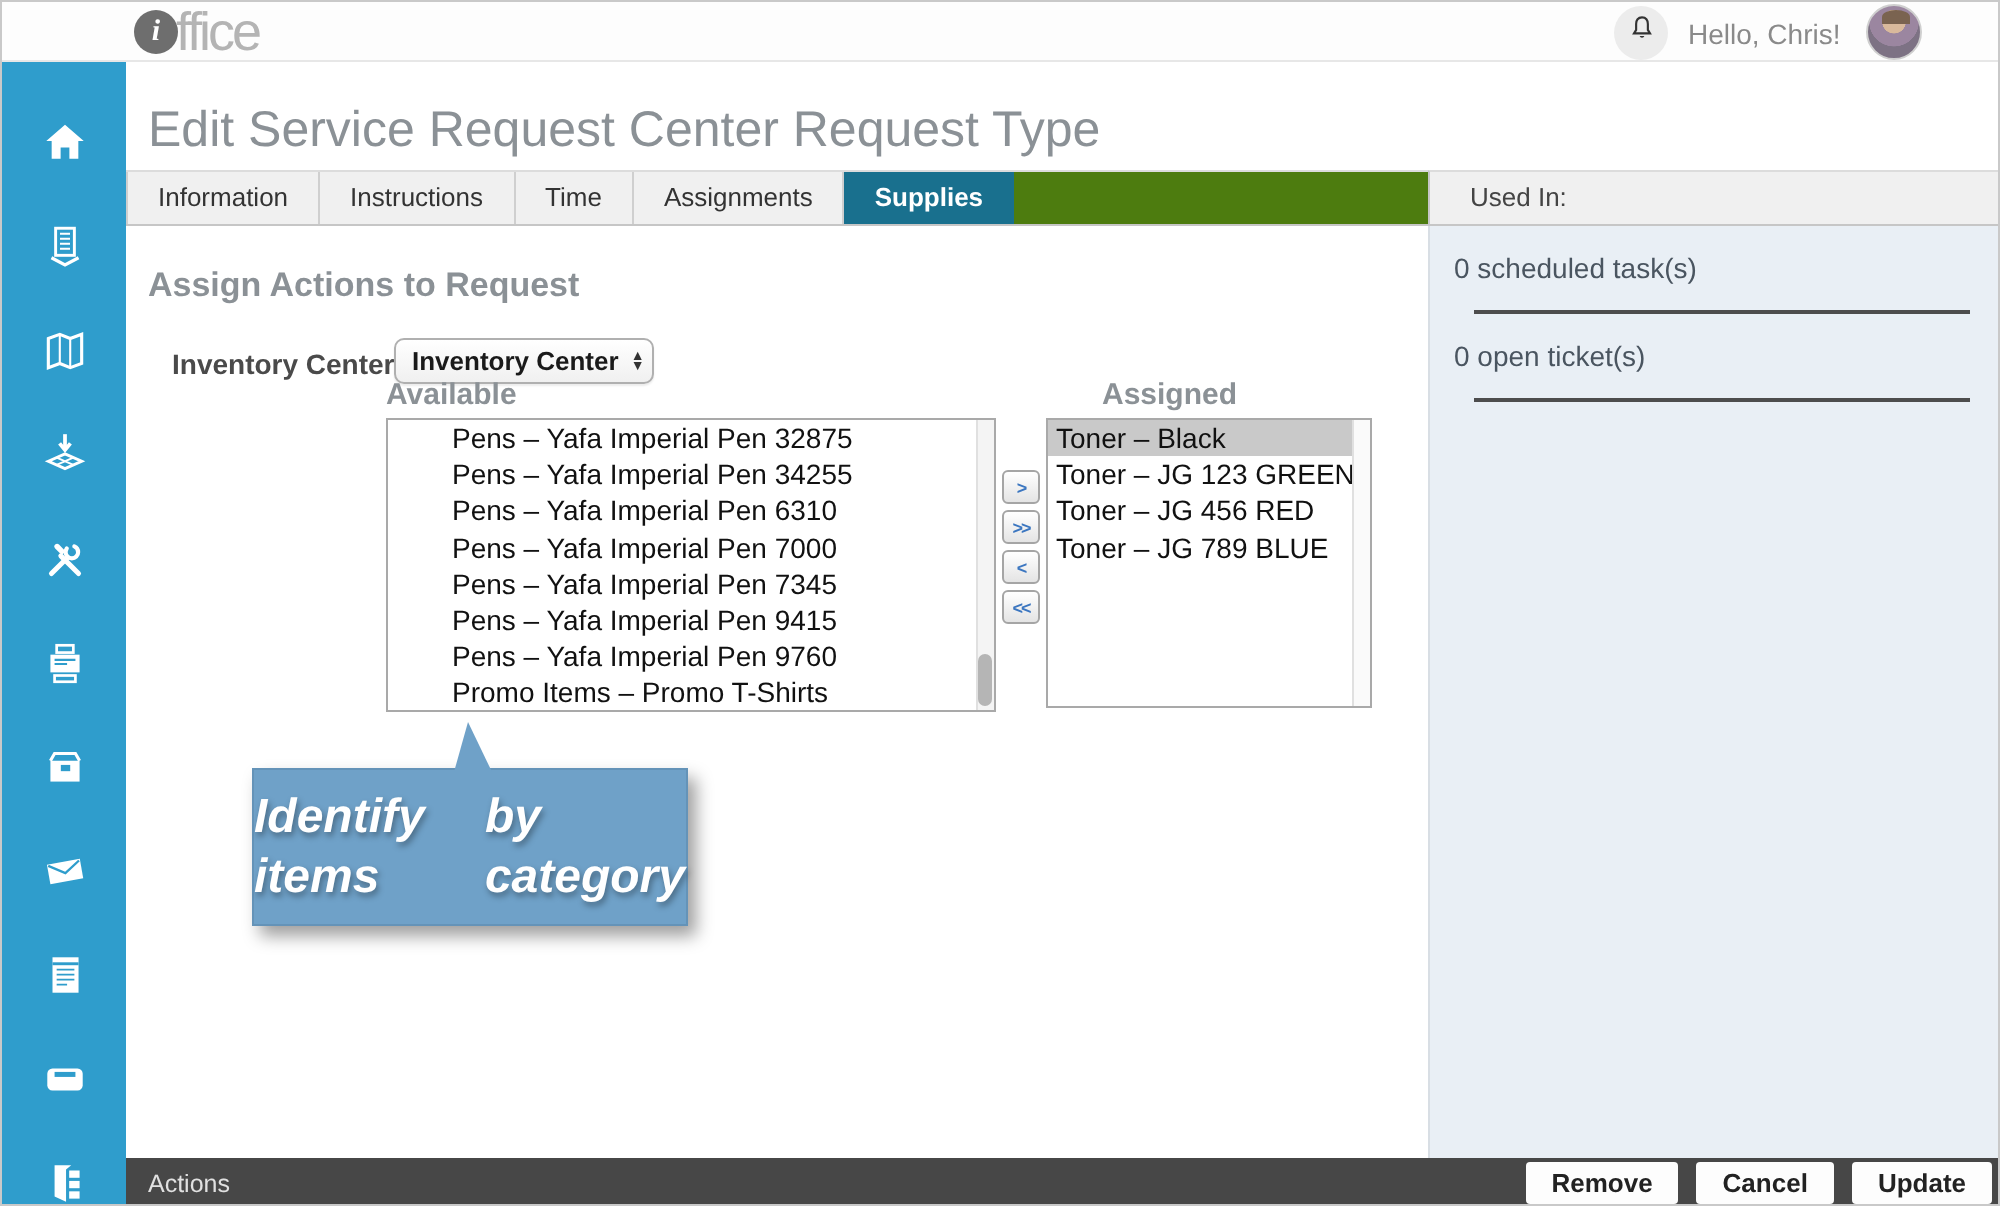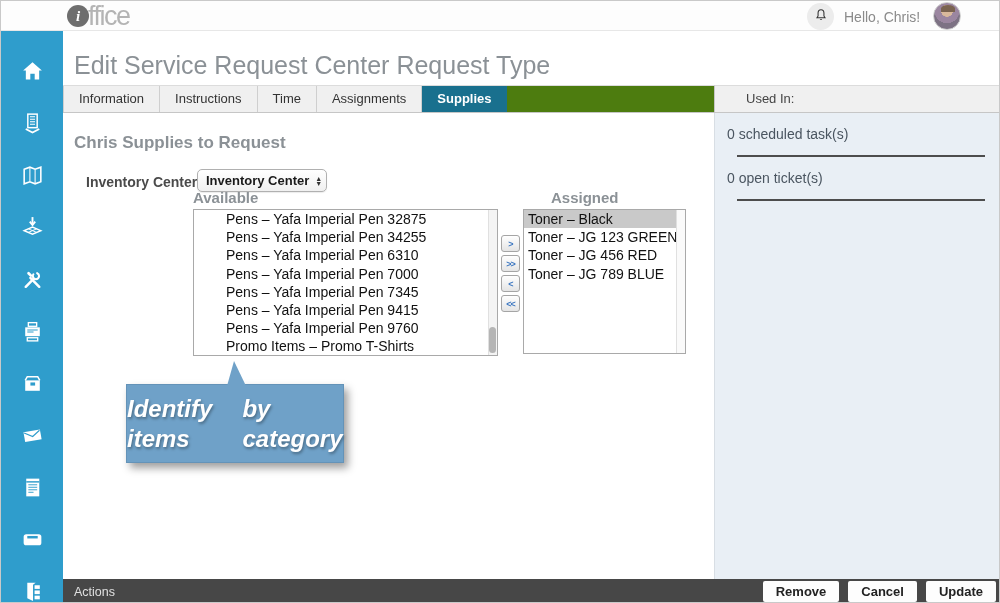--- a/index.html
+++ b/index.html
@@ -26,21 +26,21 @@
   
   .page-title { position:absolute; left:73px; top:50px; font-size:25px; color:#8b9196; font-weight:400; }
 
   
   .tabbar { position:absolute; left:62px; top:84px; width:651px; height:28px; background:#4d7c0f; border-top:1px solid #dcdcdc; border-bottom:1px solid #c6c6c6; display:flex; }
   .tab { padding:0 15px; line-height:26px; font-size:13px; color:#333; border-right:1px solid #cfcfcf; cursor:pointer; background:#f0f0f0; }
   .tab:first-child { border-left:1px solid #cfcfcf; }
   .tab.active { background:#19708E; color:#fff; font-weight:bold; border-right:none; }
 
   
-  .usedin-header { position:absolute; left:713px; top:84px; width:287px; height:28px; background:#f0f0f0; border-top:1px solid #dcdcdc; border-bottom:1px solid #c6c6c6; border-left:1px solid #c6c6c6; font-size:13px; color:#444; line-height:26px; padding-left:31px; }
+  .usedin-header { position:absolute; left:713px; top:84px; width:287px; height:28px; background:#f0f0f0; border-top:1px solid #dcdcdc; border-bottom:1px solid #c6c6c6; border-left:1px solid #c6c6c6; font-size:13px; color:#444; line-height:26px; padding-left:20px; }
   .right-panel { position:absolute; left:713px; top:112px; width:287px; height:466px; background:#E9EFF5; border-left:1px solid #d8dee4; }
   .stat-block { padding:13px 14px 0 12px; }
   .stat-text { font-size:14px; color:#4a5560; }
   .stat-rule { margin:13px 0 0 10px; width:248px; border-top:2px solid #4d4d4d; }
 
   
   .main { position:absolute; left:62px; top:112px; width:651px; height:466px; background:#fff; }
   .main-heading { position:absolute; left:11px; top:20px; font-size:17px; font-weight:bold; color:#8b9196; }
   .inv-label { position:absolute; left:23px; top:61px; font-size:14px; font-weight:bold; color:#4a4a4a; }
   .inv-select { position:absolute; left:134px; top:56px; height:23px; min-width:117px; border:1px solid #b0b0b0; border-radius:5px; background:linear-gradient(#ffffff,#f0f0f0); display:flex; align-items:center; padding:0 4px 0 8px; cursor:pointer; box-shadow:0 1px 1px rgba(0,0,0,0.08); }
@@ -194,21 +194,21 @@
       <div class="stat-text">0 scheduled task(s)</div>
       <div class="stat-rule"></div>
     </div>
     <div class="stat-block">
       <div class="stat-text">0 open ticket(s)</div>
       <div class="stat-rule"></div>
     </div>
   </div>
 
   <div class="main">
-    <div class="main-heading">Chris Supplies to Request</div>
+    <div class="main-heading">Assign Actions to Request</div>
 
     <div class="inv-label">Inventory Center</div>
     <div class="inv-select">
       <span class="val">Inventory Center</span>
       <span class="updown">
           <span>▲</span>
           <span>▼</span>
         </span>
     </div>
 

